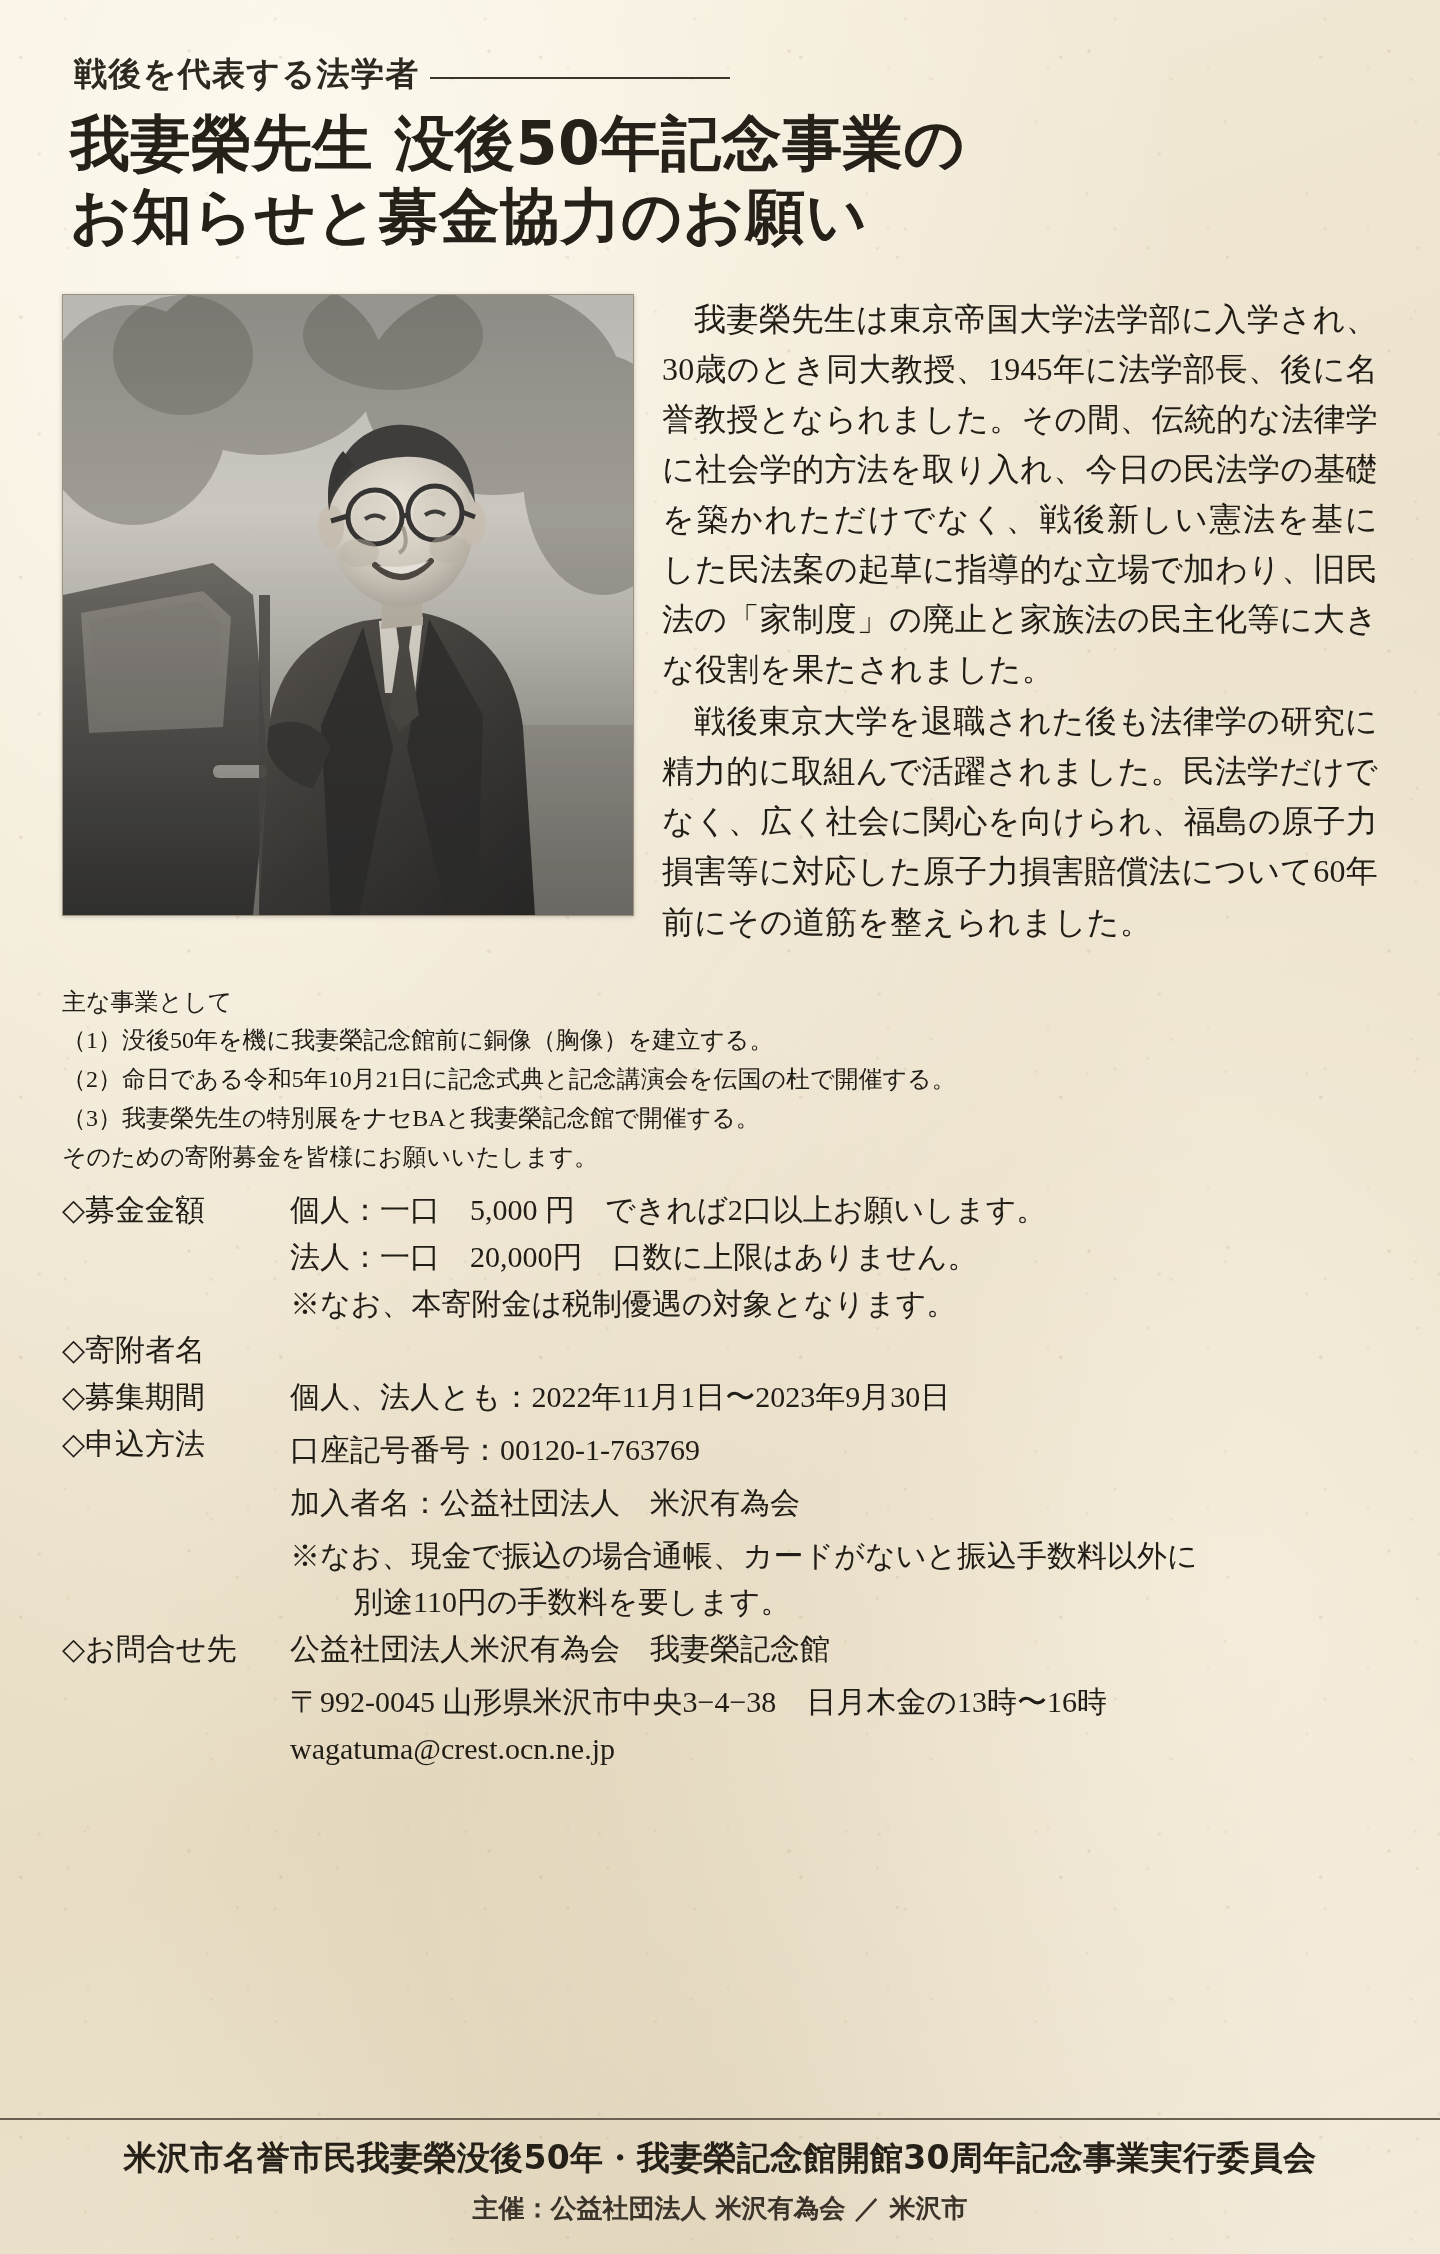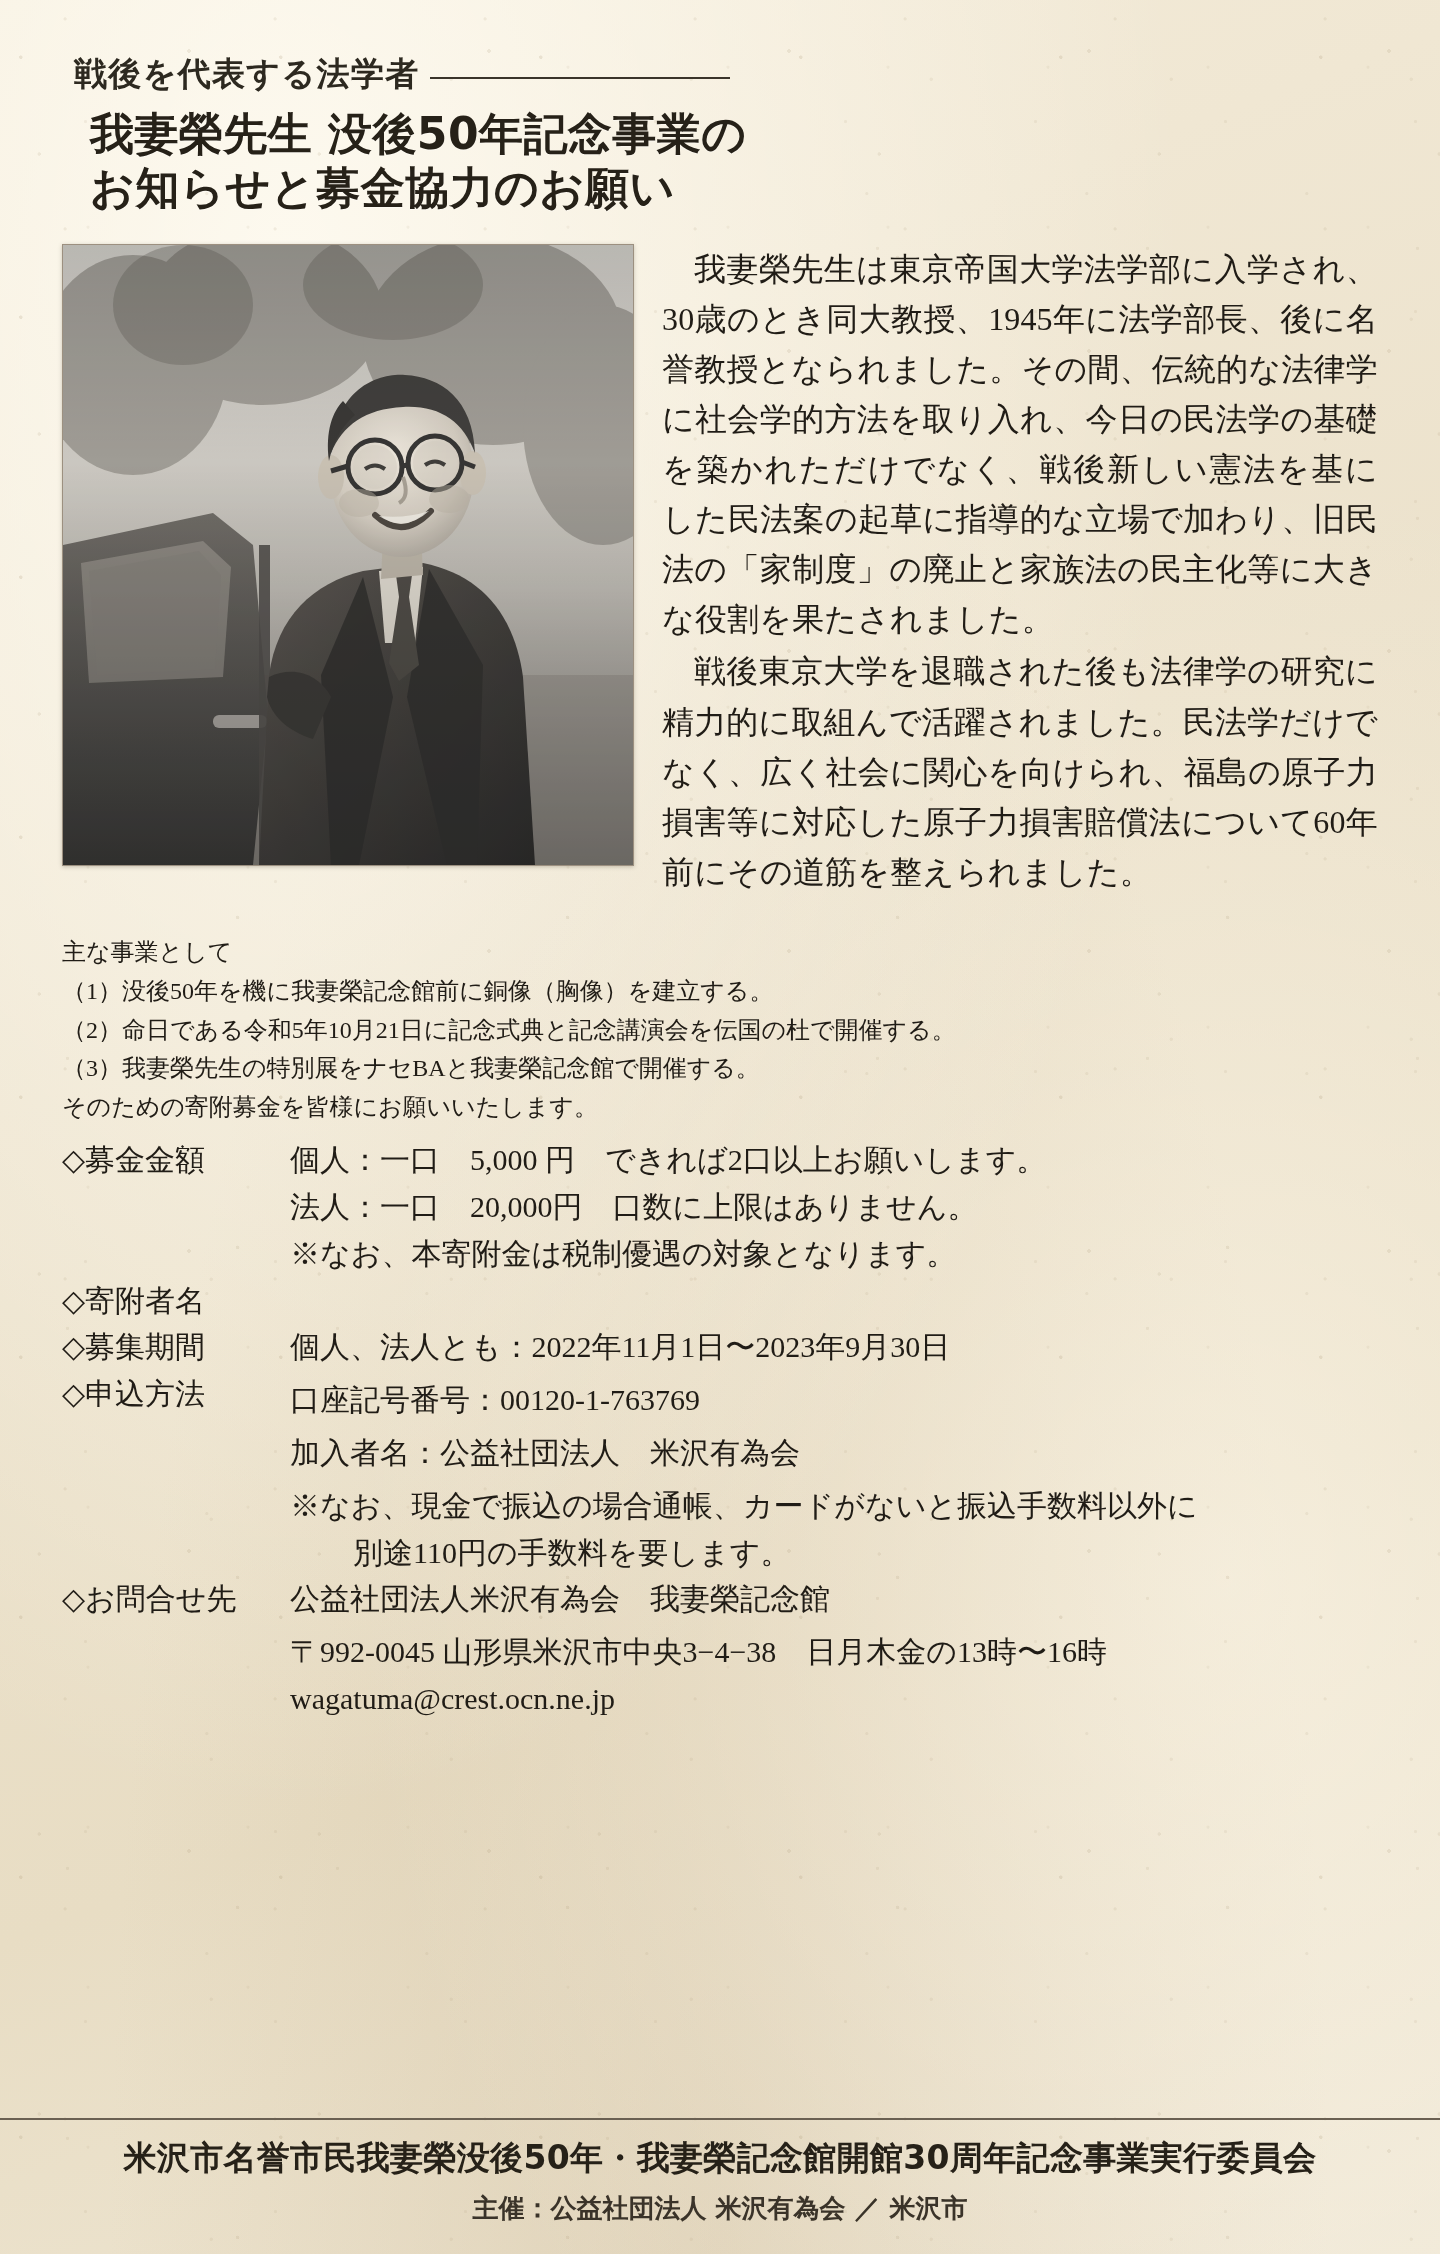--- a/index.html
+++ b/index.html
@@ -76,25 +76,25 @@
   .eyebrow-rule {
     height: 2px;
     background: #3a342a;
     width: 300px;
     margin-left: 10px;
     margin-top: 6px;
   }
   .title {
     font-family: "DejaVu Sans", sans-serif;
     font-weight: bold;
-    font-size: 44px;
+    font-size: 60px;
     line-height: 1.22;
     letter-spacing: .01em;
     color: #262118;
-    margin-left: 28px;
+    margin-left: 8px;
     margin-top: 10px;
     text-shadow: 0 1px 0 rgba(255,255,255,0.35);
   }
   .title .line2 { display: block; }
 
   
   .top-block {
     display: flex;
     gap: 30px;
     margin-top: 26px;

